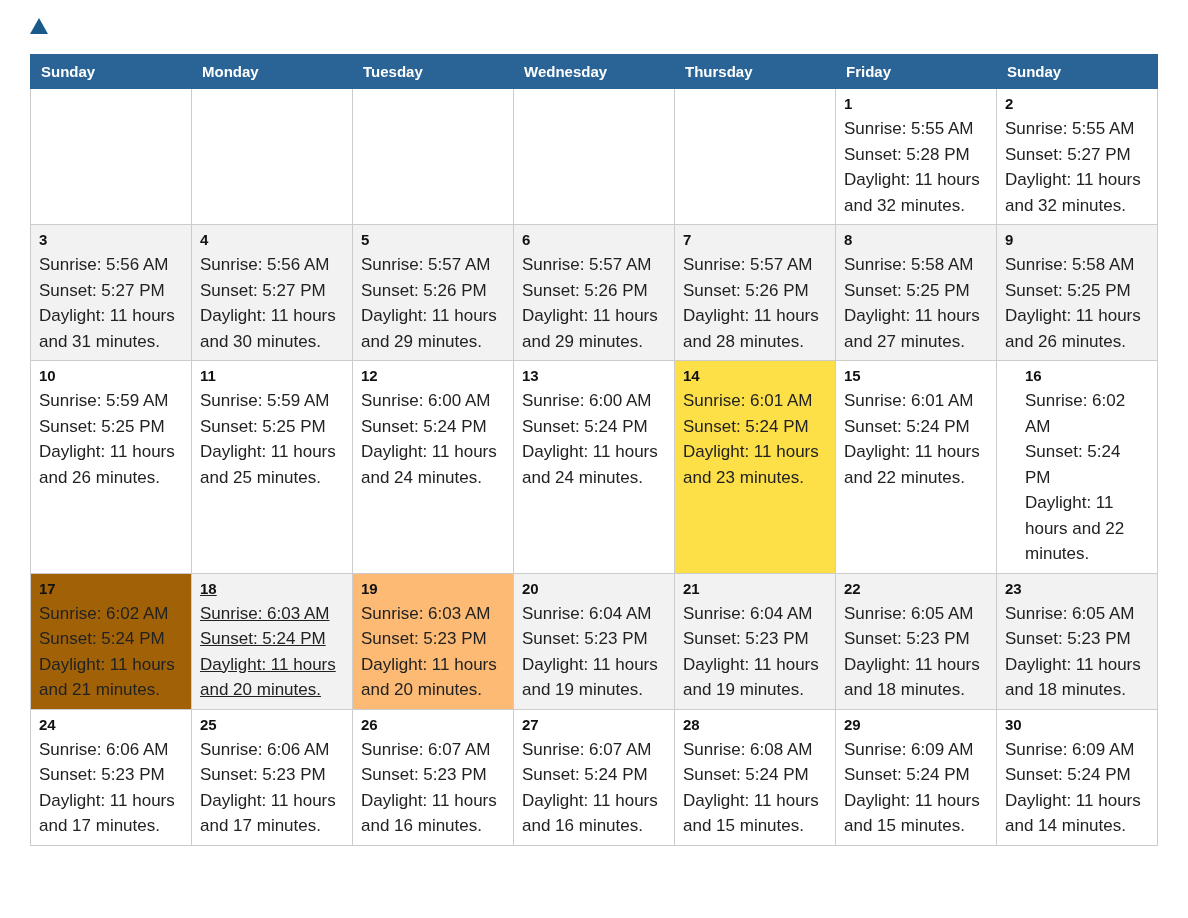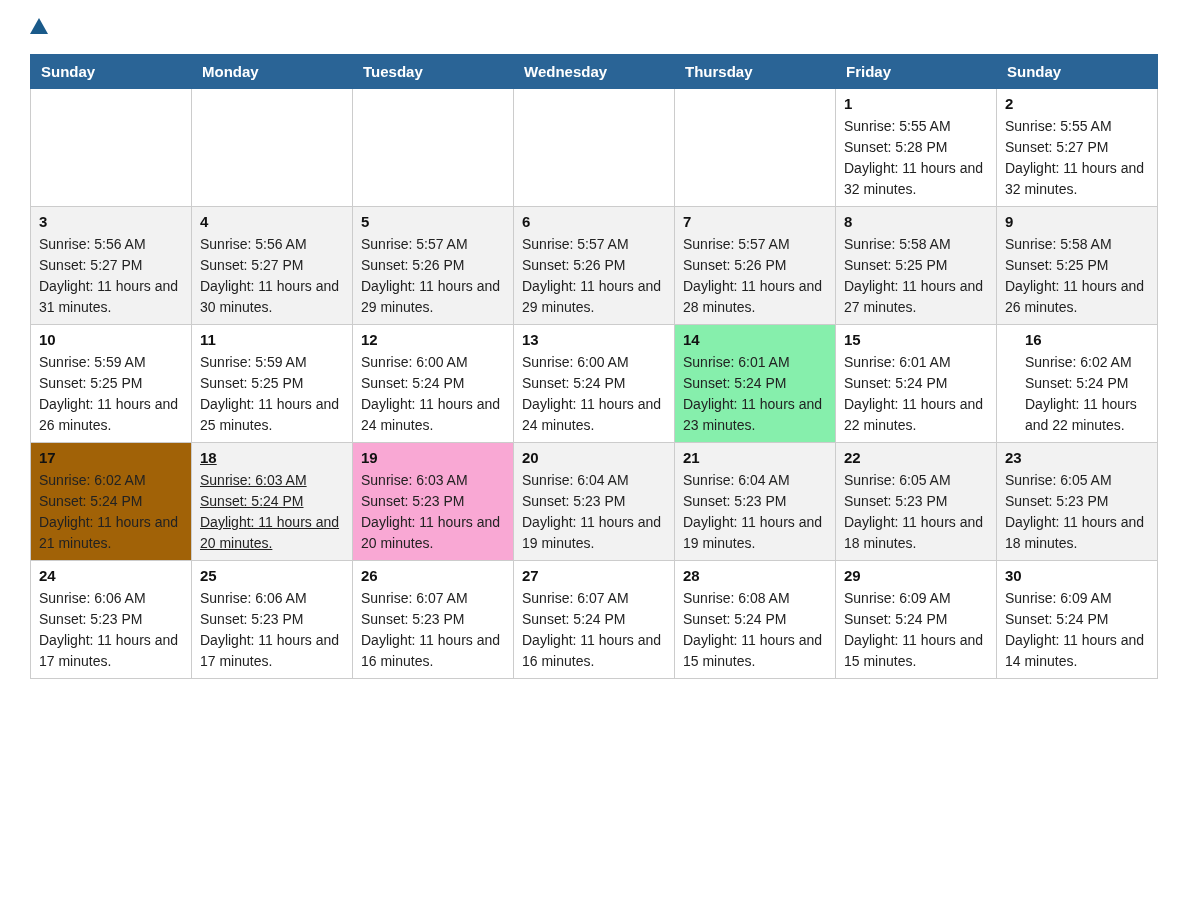--- a/index.html
+++ b/index.html
@@ -77,21 +77,21 @@
       height: 100px;
     }
     .day-number {
       font-size: 15px;
       font-weight: bold;
       color: #111;
       display: block;
       margin-bottom: 4px;
     }
     .day-info {
-      font-size: 14px;
+      font-size: 17px;
       color: #222;
       line-height: 1.5;
     }
     tbody tr:nth-child(odd) td {
       background: #fff;
     }
     tbody tr:nth-child(even) td {
       background: #f7f7f7;
     }
     .empty-cell {
@@ -228,21 +228,21 @@
           <div class="day-info" style="white-space: pre-line;">Sunrise: 6:00 AM
 Sunset: 5:24 PM
 Daylight: 11 hours and 24 minutes.</div>
         </td>
         <td style="background: rgb(255, 255, 255);">
           <span class="day-number">13</span>
           <div class="day-info" style="white-space: pre-line;">Sunrise: 6:00 AM
 Sunset: 5:24 PM
 Daylight: 11 hours and 24 minutes.</div>
         </td>
-        <td style="background: #86efac; margin-left: 36px;">
+        <td style="background: #fde047; margin-left: 36px;">
           <span class="day-number">14</span>
           <div class="day-info" style="white-space: pre-line;">Sunrise: 6:01 AM
 Sunset: 5:24 PM
 Daylight: 11 hours and 23 minutes.</div>
         </td>
         <td style="background: rgb(255, 255, 255);">
           <span class="day-number">15</span>
           <div class="day-info" style="white-space: pre-line;">Sunrise: 6:01 AM
 Sunset: 5:24 PM
 Daylight: 11 hours and 22 minutes.</div>
@@ -260,21 +260,21 @@
           <div class="day-info" style="white-space: pre-line;">Sunrise: 6:02 AM
 Sunset: 5:24 PM
 Daylight: 11 hours and 21 minutes.</div>
         </td>
         <td style="background: rgb(242, 242, 242); text-decoration: underline;">
           <span class="day-number">18</span>
           <div class="day-info" style="white-space: pre-line;">Sunrise: 6:03 AM
 Sunset: 5:24 PM
 Daylight: 11 hours and 20 minutes.</div>
         </td>
-        <td style="background: #f9a8d4;">
+        <td style="background: #fdba74;">
           <span class="day-number">19</span>
           <div class="day-info" style="white-space: pre-line;">Sunrise: 6:03 AM
 Sunset: 5:23 PM
 Daylight: 11 hours and 20 minutes.</div>
         </td>
         <td style="background: rgb(242, 242, 242);">
           <span class="day-number">20</span>
           <div class="day-info" style="white-space: pre-line;">Sunrise: 6:04 AM
 Sunset: 5:23 PM
 Daylight: 11 hours and 19 minutes.</div>

